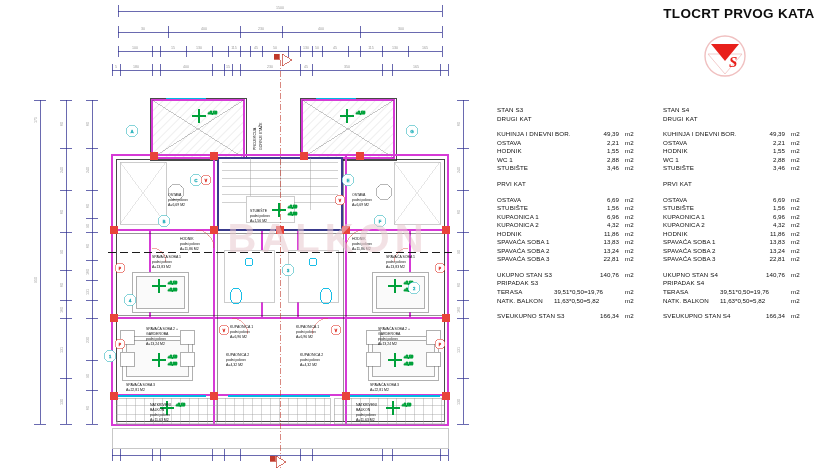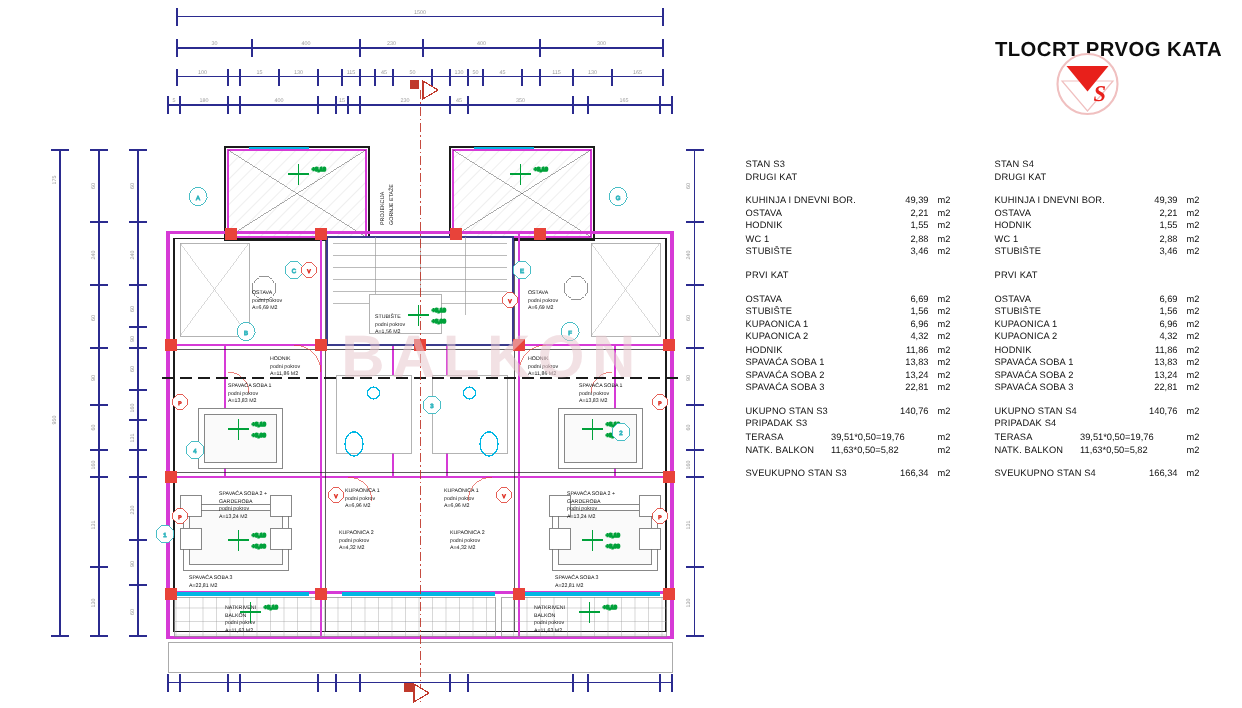--- a/index.html
+++ b/index.html
@@ -2,21 +2,21 @@
 <html><head>
 <meta charset="utf-8">
 <style>
   html,body{margin:0;padding:0;background:#ffffff;}
   body{width:828px;height:472px;overflow:hidden;font-family:"Liberation Sans",sans-serif;}
   #page{position:relative;width:828px;height:472px;background:#fff;}
 
   
   #title-block{position:absolute;left:650px;top:6px;width:178px;height:88px;}
   #plan-title{text-align:center;font-size:13.5px;font-weight:bold;letter-spacing:.3px;color:#0d0d0d;
-              font-family:"Liberation Sans",sans-serif;white-space:nowrap;margin-top:19px;}
+              font-family:"Liberation Sans",sans-serif;white-space:nowrap;}
   #logo{position:absolute;left:52px;top:27px;width:46px;height:46px;}
 
   
   #schedule{position:absolute;left:497px;top:106px;width:331px;height:300px;
             font-size:6.2px;color:#101010;font-family:"Liberation Sans",sans-serif;}
   .col{position:absolute;top:0;width:160px;}
   .col.left{left:0;}
   .col.right{left:166px;}
   .sec-title{line-height:8.6px;white-space:nowrap;letter-spacing:.15px;}
   .sec-gap{height:7px;}

